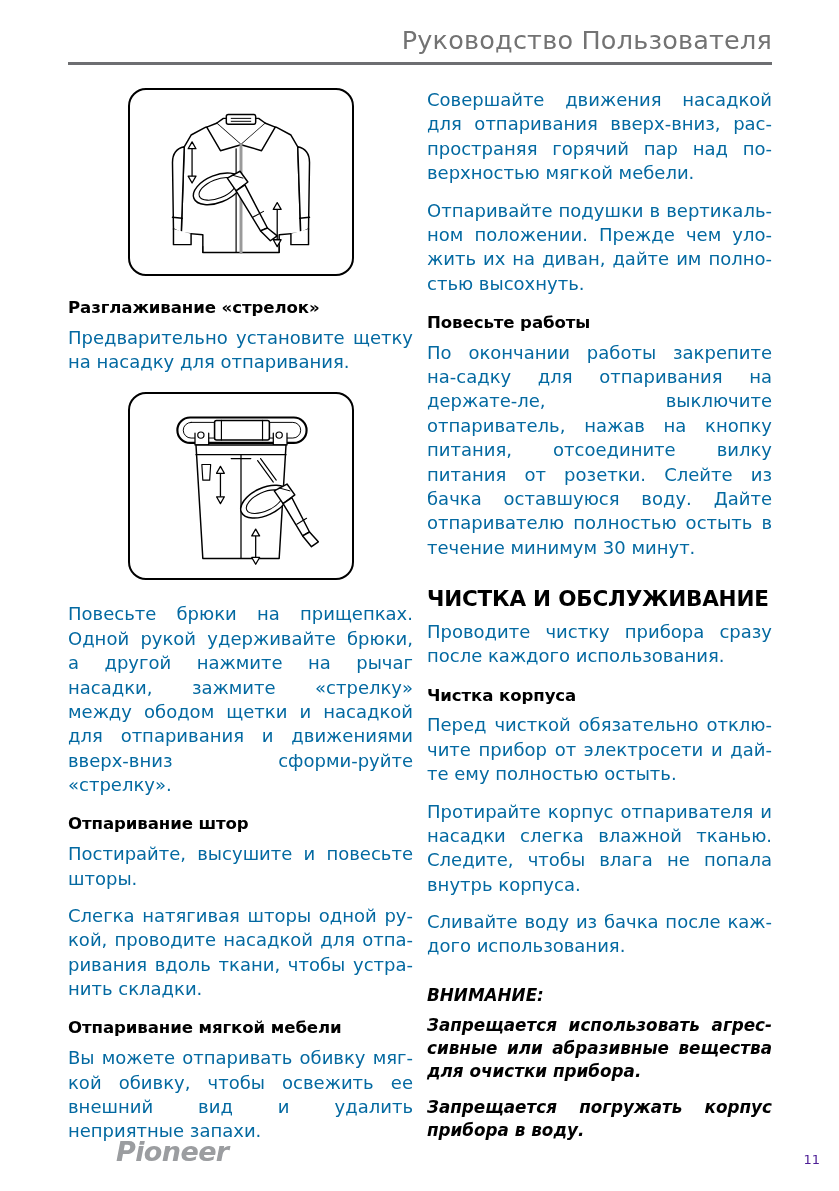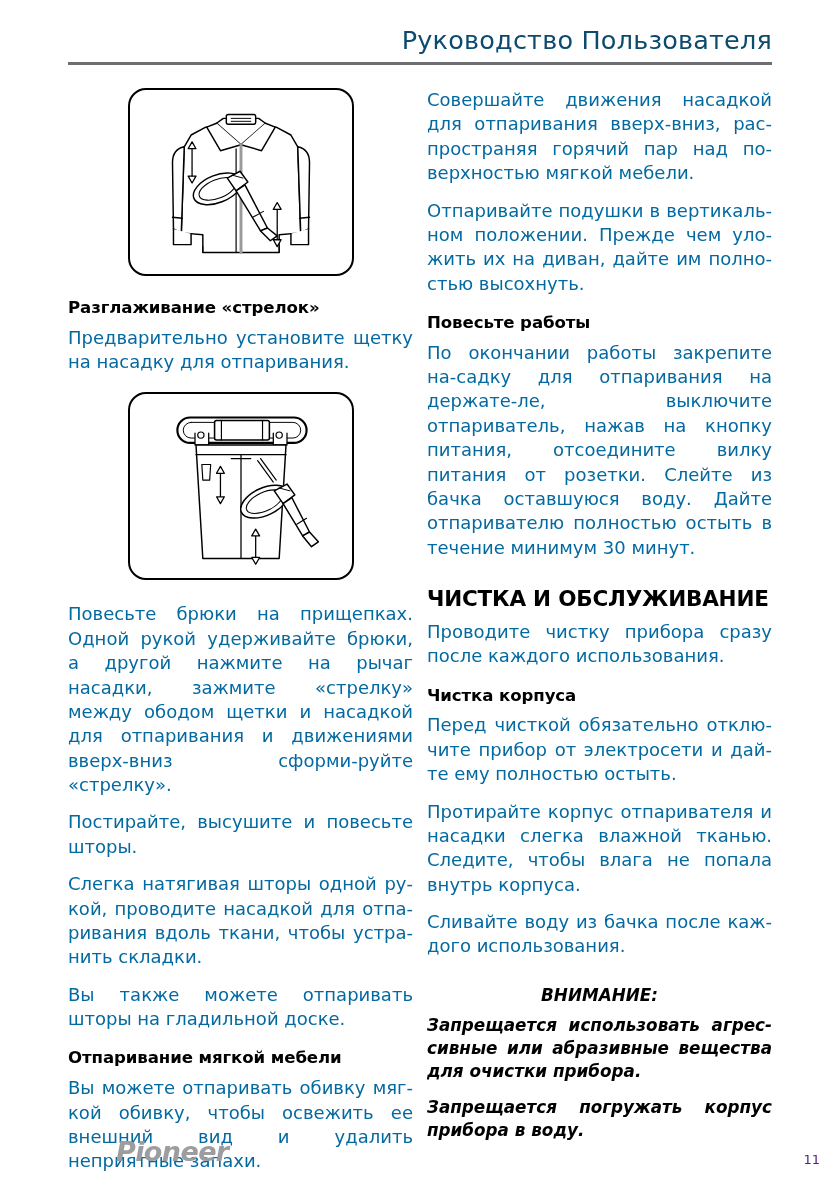--- a/index.html
+++ b/index.html
@@ -25,21 +25,21 @@
   .header {
     position: absolute;
     left: 68px;
     top: 26px;
     width: 704px;
   }
   .header-title {
     text-align: right;
     font-size: 25.5px;
     font-weight: 400;
-    color: #0c4a6e;
+    color: #737373;
     letter-spacing: 0.2px;
     line-height: 1.15;
     white-space: nowrap;
   }
   .header-rule {
     margin-top: 7px;
     height: 3px;
     background: #6d6e71;
     width: 100%;
   }
@@ -89,21 +89,20 @@
     letter-spacing: -0.2px;
   }
 
   .warn-title {
     margin: 26px 0 9px 0;
     font-size: 16.8px;
     font-weight: bold;
     font-style: italic;
     color: #000000;
     line-height: 1.2;
-    text-align: center;
   }
   p.warn {
     margin: 0 0 13px 0;
     font-size: 16.8px;
     font-weight: bold;
     font-style: italic;
     line-height: 1.37;
     text-align: justify;
     color: #000000;
   }
@@ -266,23 +265,23 @@
             <path d="M128 140 L128 172"></path>
             <path d="M124 145 L128 138 L132 145 Z" fill="#fff"></path>
             <path d="M124 167 L128 174 L132 167 Z" fill="#fff"></path>
           </g>
         </svg>
       </div>
     </div>
 
     <p class="body">Повесьте брюки на прищепках. Одной рукой удерживайте брюки, а другой нажмите на рычаг насадки, зажмите «стрелку» между ободом щетки и насадкой для отпаривания и движениями вверх-вниз сформи-руйте «стрелку».</p>
 
+    <h3 class="sub">Отпаривание штор</h3>
     <p class="body">Постирайте, высушите и повесьте шторы.</p>
     <p class="body">Слегка натягивая шторы одной ру-кой, проводите насадкой для отпа-ривания вдоль ткани, чтобы устра-нить складки.</p>
-    <p class="body">Вы также можете отпаривать шторы на гладильной доске.</p>
 
     <h3 class="sub">Отпаривание мягкой мебели</h3>
     <p class="body">Вы можете отпаривать обивку мяг-кой обивку, чтобы освежить ее внешний вид и удалить неприятные запахи.</p>
   </div>
 
   <div class="col col-right">
     <p class="body">Совершайте движения насадкой для отпаривания вверх-вниз, рас-пространяя горячий пар над по-верхностью мягкой мебели.</p>
     <p class="body">Отпаривайте подушки в вертикаль-ном положении. Прежде чем уло-жить их на диван, дайте им полно-стью высохнуть.</p>
 
     <h3 class="sub">Повесьте работы</h3>

